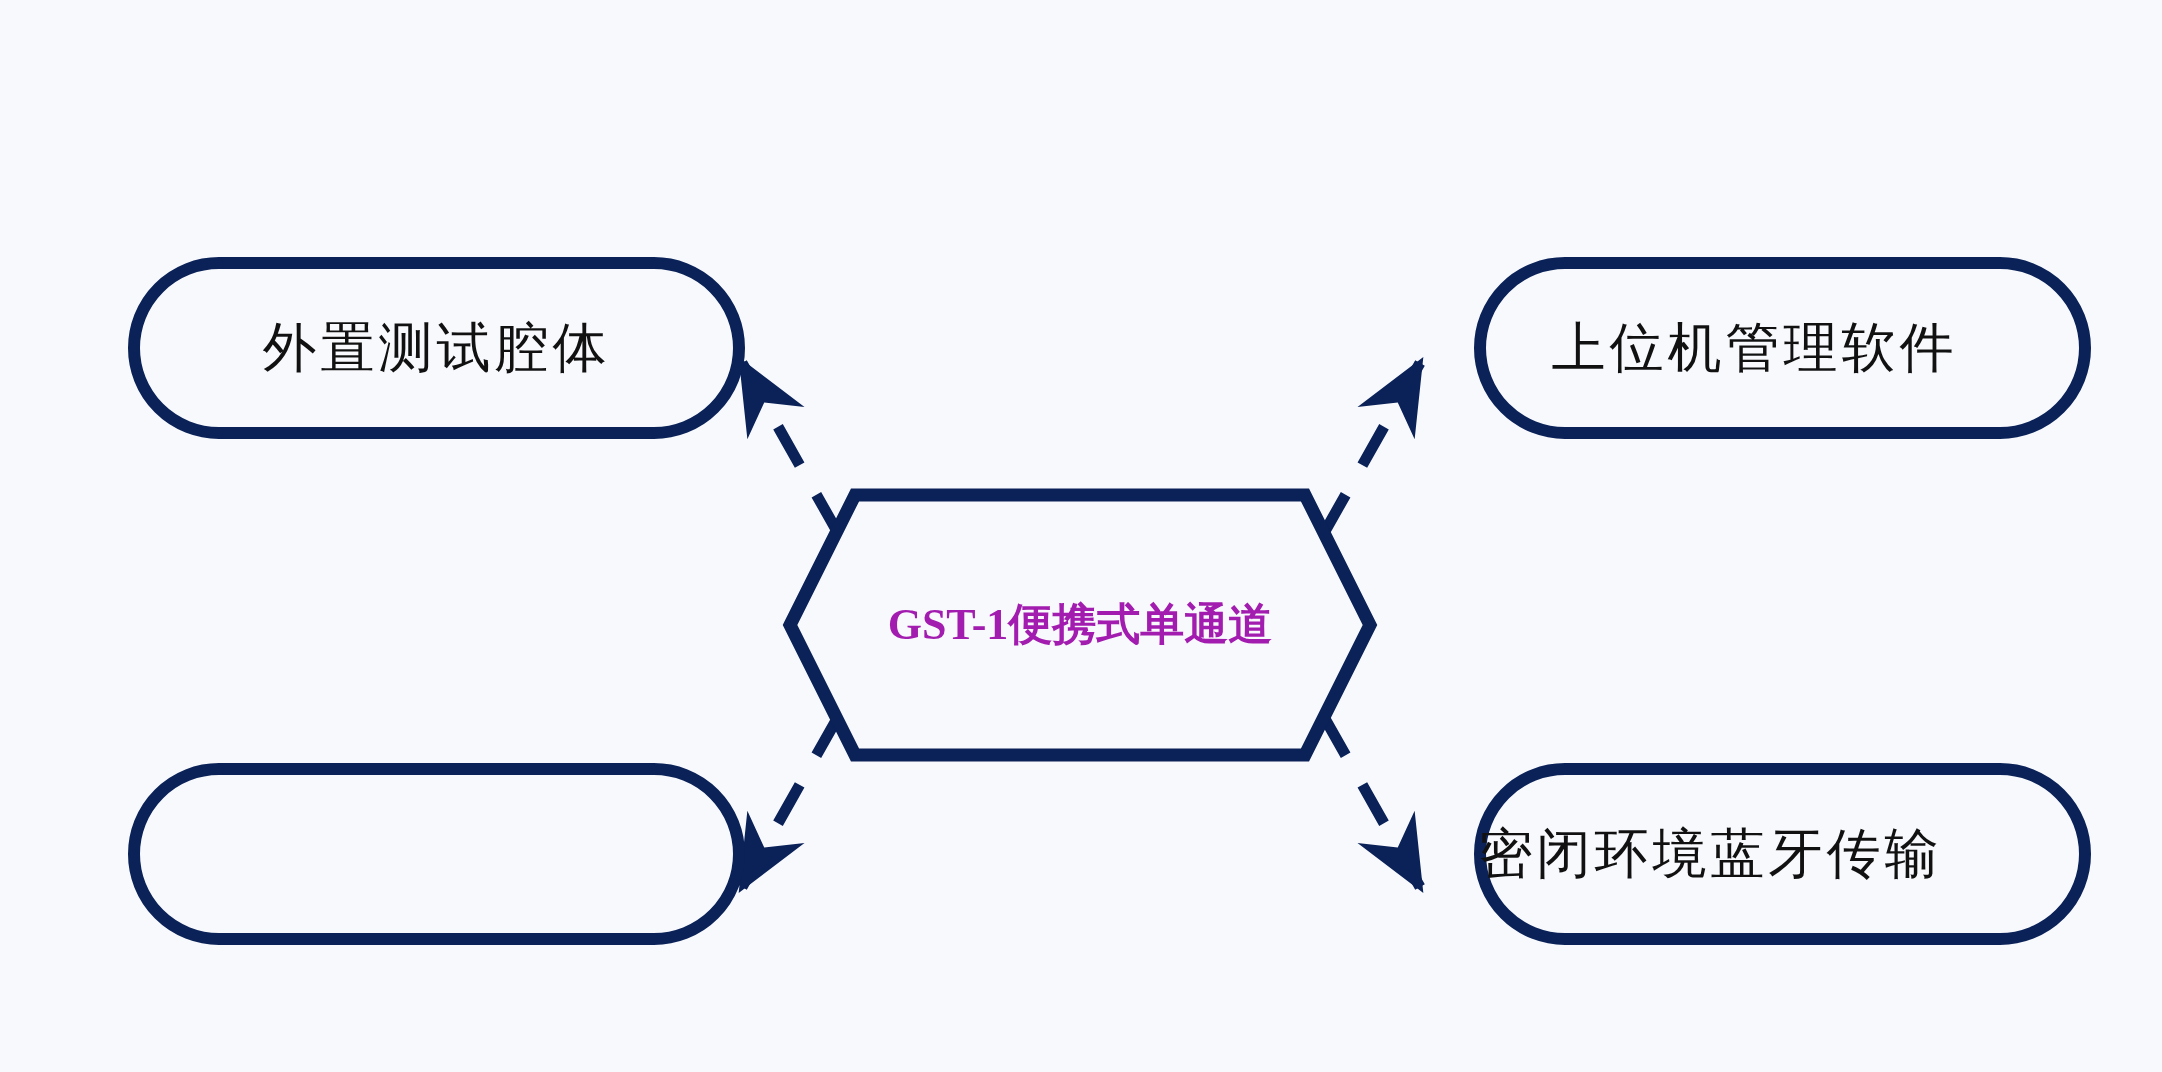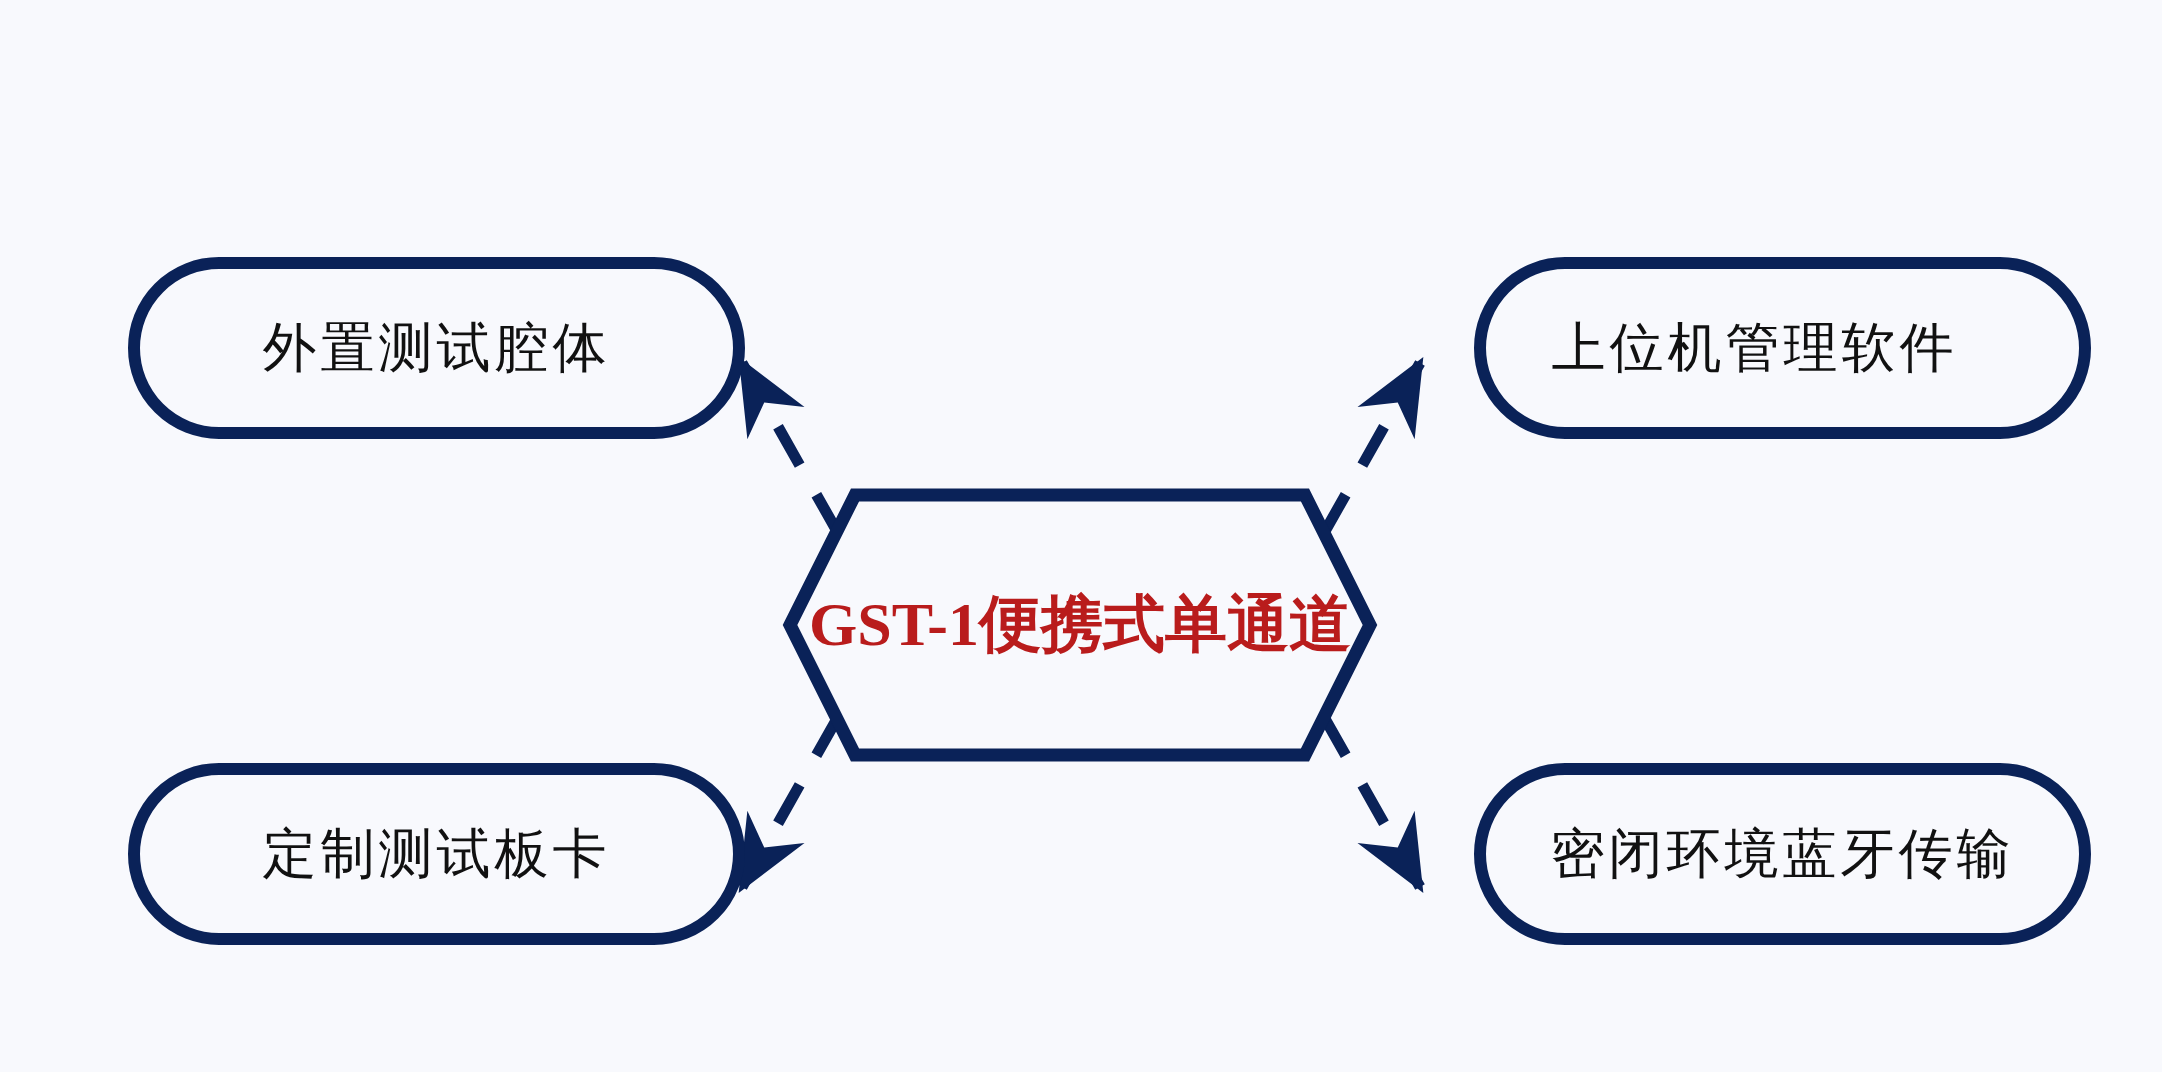--- a/index.html
+++ b/index.html
@@ -40,22 +40,22 @@
     white-space: nowrap;
     pointer-events: none;
   }
   .center-label {
     position: absolute;
     display: flex;
     flex-direction: column;
     align-items: center;
     justify-content: center;
     text-align: center;
-    color: #b91c1c;
-    font-size: 62px;
+    color: #a21caf;
+    font-size: 44px;
     font-weight: bold;
     line-height: 1.22;
     white-space: nowrap;
     pointer-events: none;
   }
 </style>
 </head>
 <body>
 
 <div id="diagram-root">
@@ -85,25 +85,22 @@
   </svg>
 
   <div class="node-label" style="left:134px; top:222px; width:605px; height:170px;">
     <span>外置测试腔体</span>
   </div>
 
   <div class="node-label" style="left:1452px; top:222px; width:605px; height:170px;">
     <span>上位机管理软件</span>
   </div>
 
-  <div class="node-label" style="left:134px; top:728px; width:605px; height:170px;">
-    <span>定制测试板卡</span>
-  </div>
 
-  <div class="node-label" style="left:1480px; top:728px; width:605px; height:170px;">
+  <div class="node-label" style="left:1408px; top:728px; width:605px; height:170px;">
     <span>密闭环境蓝牙传输</span>
   </div>
 
   <div class="center-label" style="left:790px; top:454px; width:580px; height:260px;">
     <span>GST-1便携式单通道</span>
   </div>
 
 </div>
 
 </body></html>

